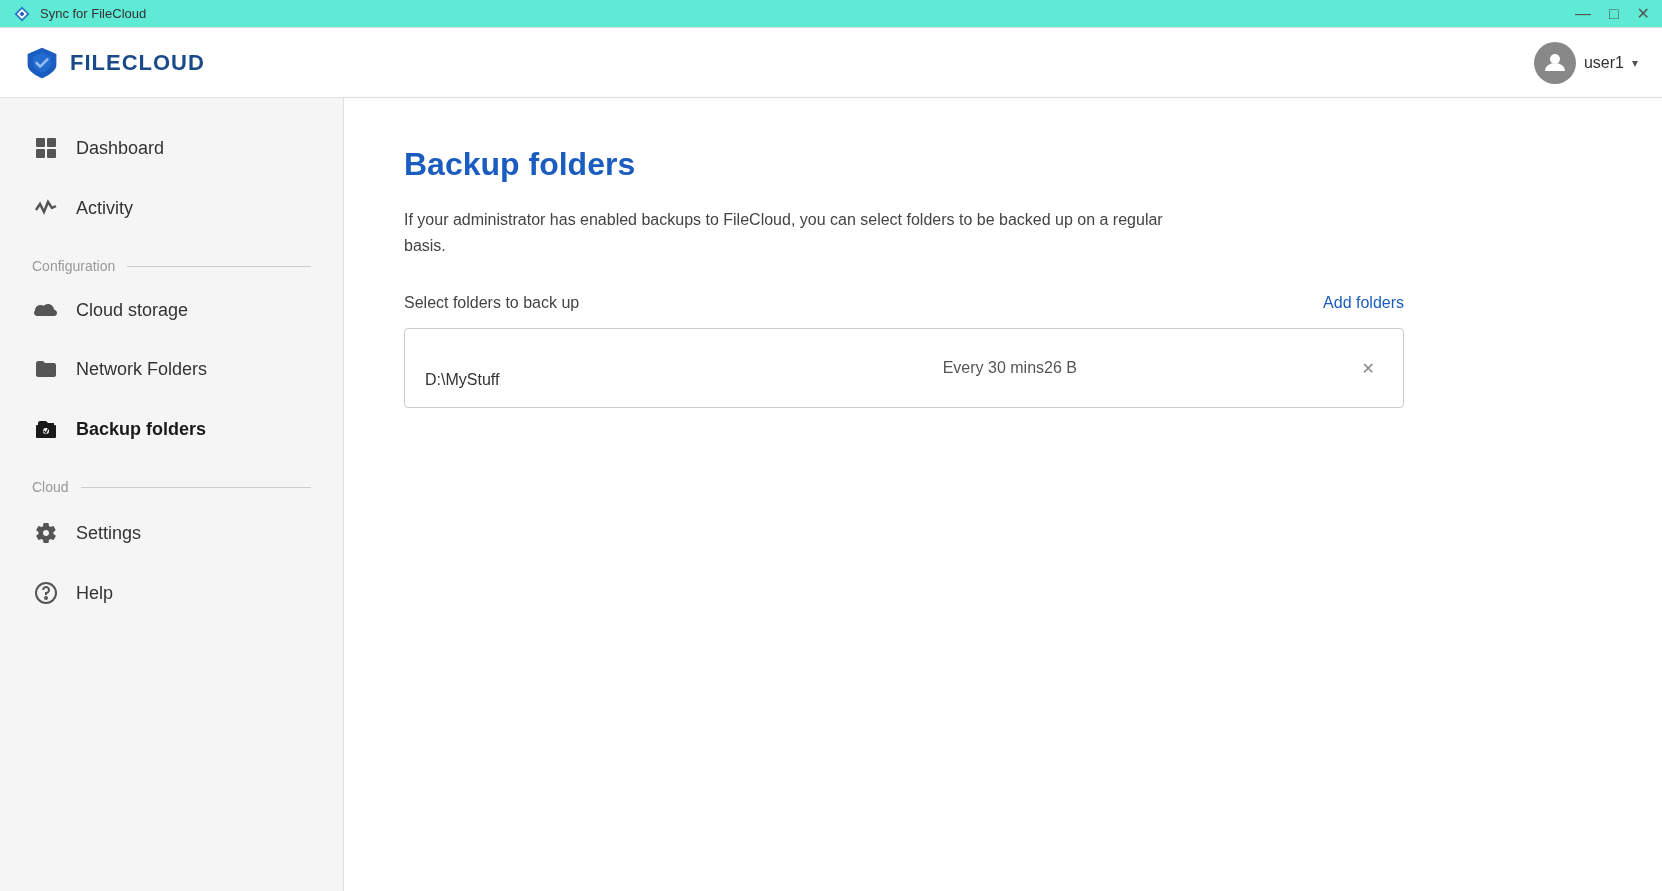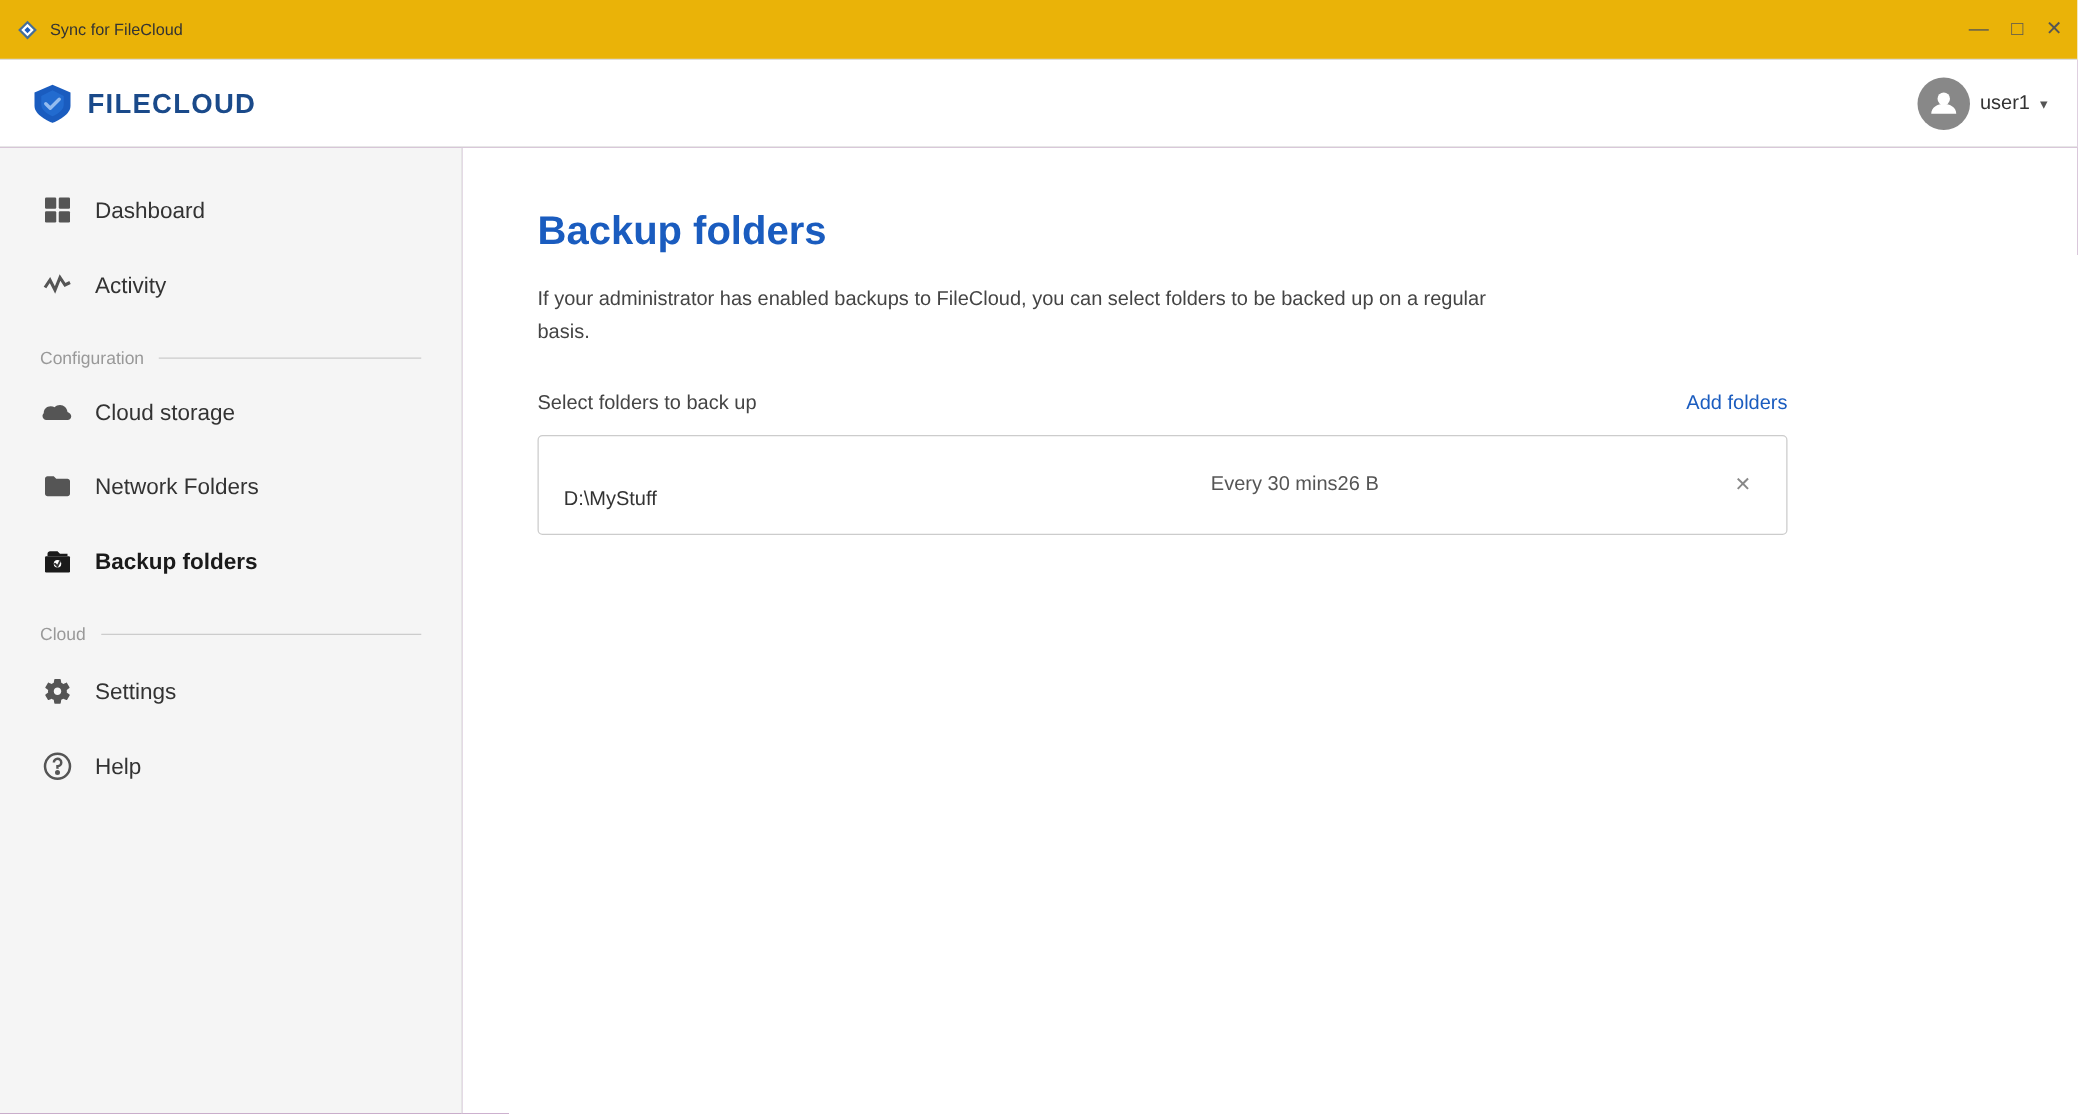--- a/index.html
+++ b/index.html
@@ -8,22 +8,22 @@
       background: #f0f0f0;
       width: 1662px;
       height: 891px;
       overflow: hidden;
       display: flex;
       flex-direction: column;
     }
 
     
     .title-bar {
-      background: #eab308;
-      height: 48px;
+      background: #5eead4;
+      height: 28px;
       display: flex;
       align-items: center;
       padding: 0 12px;
       border-bottom: 1px solid #ddd;
       flex-shrink: 0;
     }
     .title-bar-icon {
       width: 20px;
       height: 20px;
       margin-right: 8px;
@@ -45,21 +45,21 @@
       background: none;
       border: none;
       line-height: 1;
     }
 
     
     .app-container {
       display: flex;
       flex-direction: column;
       flex: 1;
-      background: #701a75;
+      background: #c2410c;
     }
 
     
     .app-header {
       height: 70px;
       background: #fff;
       border-bottom: 1px solid #e0e0e0;
       display: flex;
       align-items: center;
       padding: 0 24px;
@@ -109,21 +109,21 @@
 
     
     .main-layout {
       display: flex;
       flex: 1;
       overflow: hidden;
     }
 
     
     .sidebar {
-      width: 370px;
+      width: 344px;
       background: #f5f5f5;
       border-right: 1px solid #e0e0e0;
       padding: 20px 0;
       flex-shrink: 0;
       display: flex;
       flex-direction: column;
     }
     .sidebar-item {
       display: flex;
       align-items: center;

